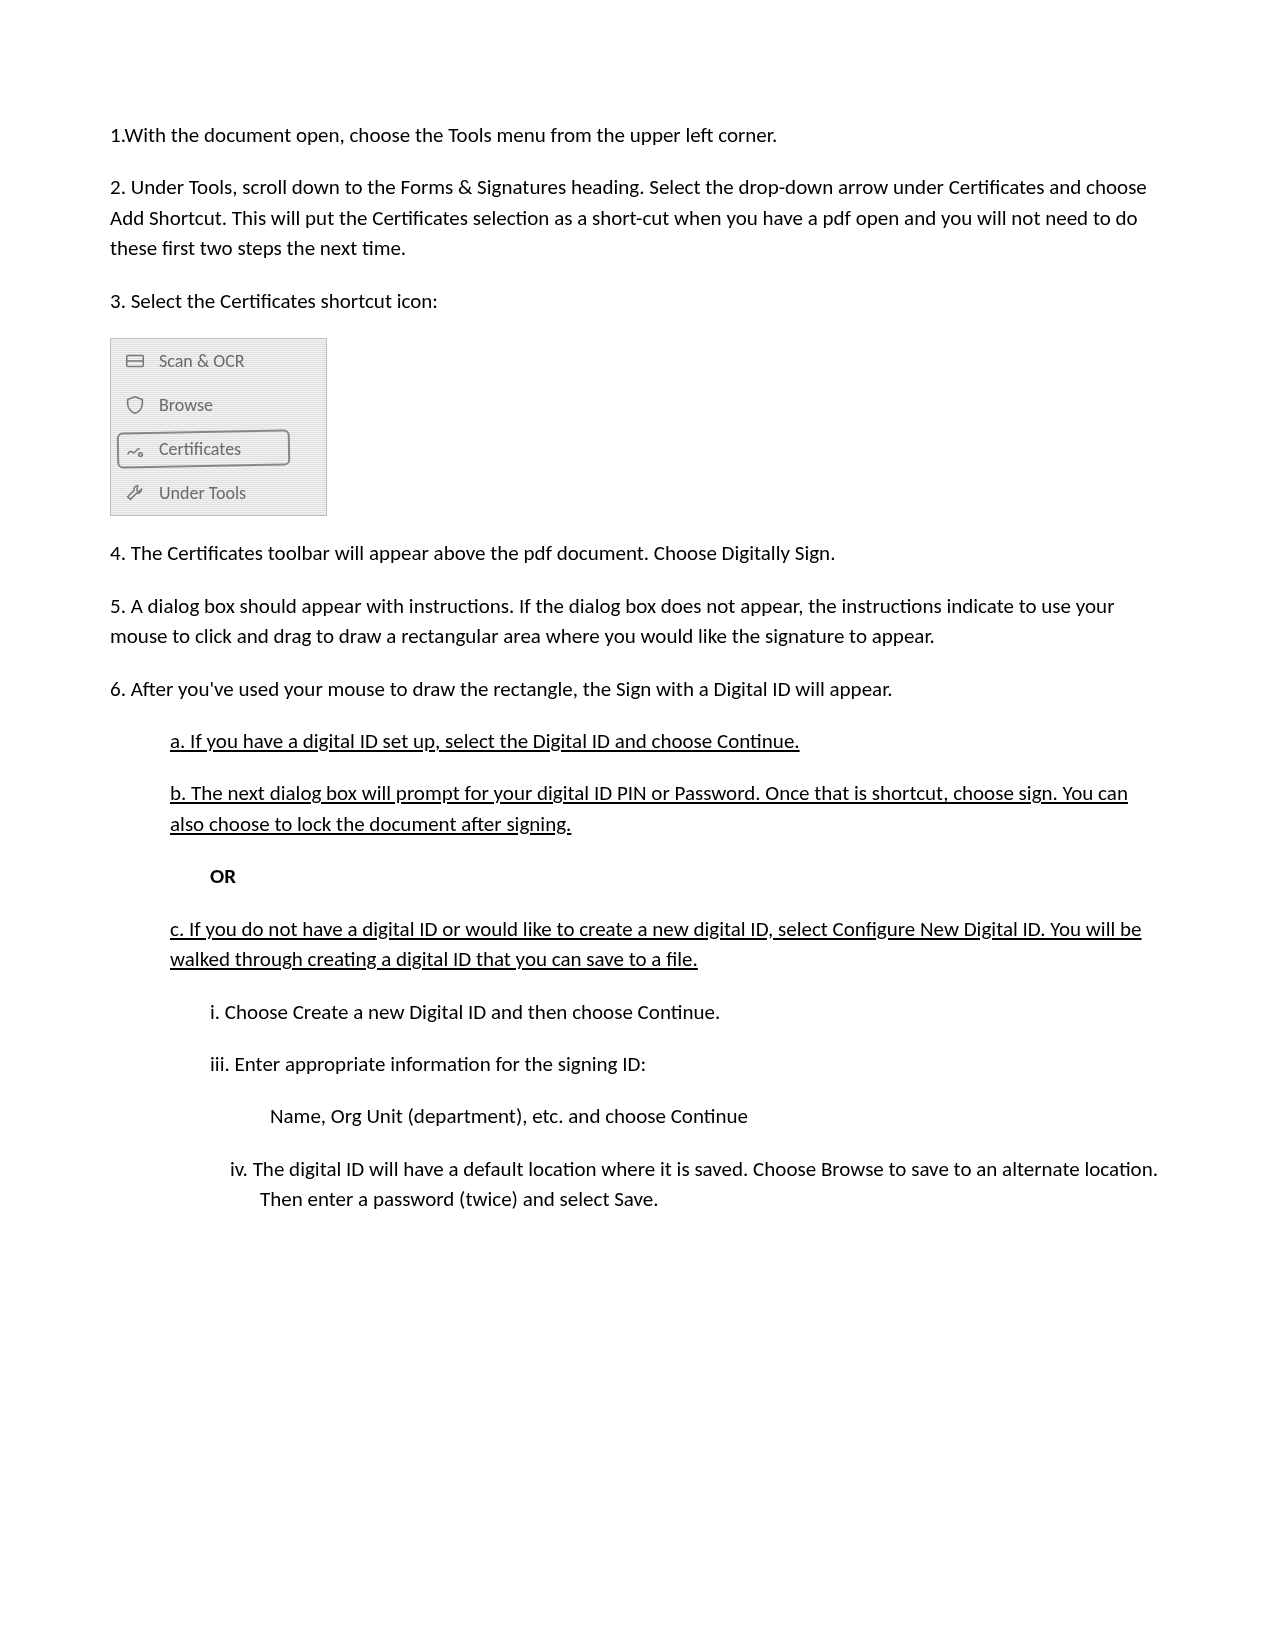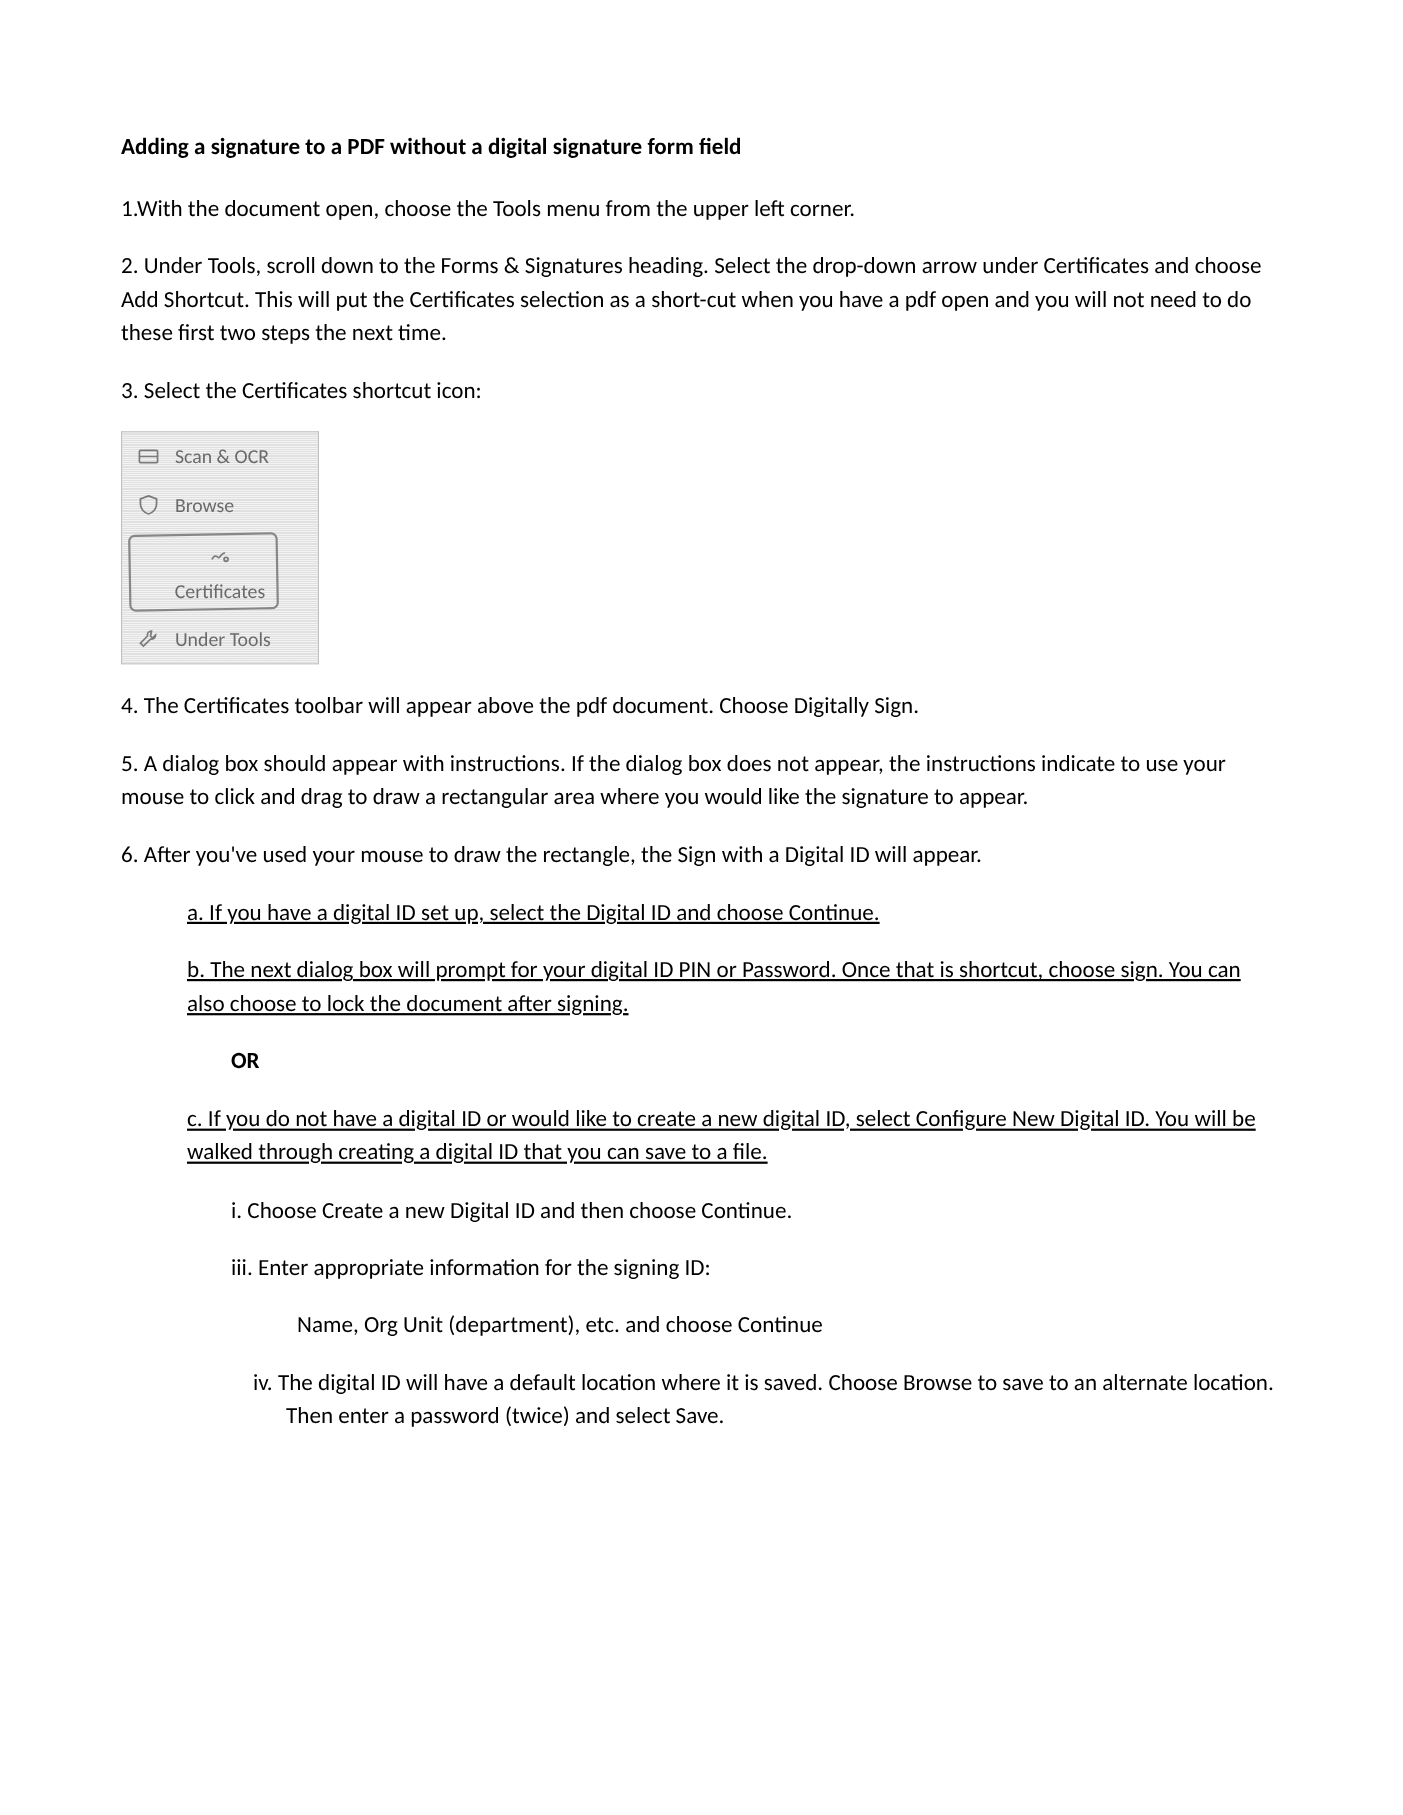--- a/index.html
+++ b/index.html
@@ -5,47 +5,46 @@
     * { box-sizing: border-box; margin: 0; padding: 0; }
     html, body { width: 1275px; height: 1650px; background: #fff; font-family: Calibri, "Segoe UI", Arial, sans-serif; color: #000; }
     .page { padding: 120px 110px 0 110px; }
     .title { font-size: 21px; font-weight: bold; margin-bottom: 28px; }
     .para { font-size: 21px; line-height: 1.45; margin-bottom: 22px; }
     .indent-1 { padding-left: 60px; text-decoration: underline; }
     .indent-2 { padding-left: 100px; }
     .indent-3 { padding-left: 160px; }
     .or { font-weight: bold; }
     .toolbar-img {
-      width: 180px;
+      width: 217px;
       background: repeating-linear-gradient(0deg,#e0e0e0 0,#e0e0e0 1px,#f3f3f3 1px,#f3f3f3 2px),
                   repeating-linear-gradient(90deg,#e0e0e0 0,#e0e0e0 1px,#f3f3f3 1px,#f3f3f3 2px);
       border: 1px solid #c0c0c0;
       margin: 8px 0 22px 0;
     }
     .tb-row { display:flex; align-items:center; padding: 10px 12px; gap: 12px; }
-    .tb-row.boxed { position: relative; flex-direction: column; }
+    .tb-row.boxed { position: relative; }
     .boxed-frame {
       position:absolute;
       left:6px; right:36px; top:4px; bottom:4px;
       border: 2px solid #878787;
       border-radius: 6px;
       transform: rotate(-1deg);
       pointer-events: none;
     }
     .tb-label { font-size: 18px; color:#6a6a6a; }
     .icon { width:24px; height:24px; display:flex; align-items:center; justify-content:center; flex-shrink:0; }
     .icon svg { width:22px; height:22px; }
     .stroke { stroke:#7a7a7a; stroke-width:1.7; fill:none; }
     .hang { text-indent: -30px; padding-left: 150px; }
   </style>
 </head>
 <body>
 
 <div class="page">
-  <div class="title">Adding a signature to a PDF without a digital signature form field</div>
 
   <div class="para">1.With the document open, choose the Tools menu from the upper left corner.</div>
   <div class="para">2. Under Tools, scroll down to the Forms &amp; Signatures heading. Select the drop-down arrow under Certificates and choose Add Shortcut. This will put the Certificates selection as a short-cut when you have a pdf open and you will not need to do these first two steps the next time.</div>
   <div class="para">3. Select the Certificates shortcut icon:</div>
 
   <div class="toolbar-img">
     <div class="tb-row">
       <span class="icon">
         <svg viewBox="0 0 24 24">
             <rect x="3" y="6" width="18" height="12" rx="1" class="stroke"></rect>

